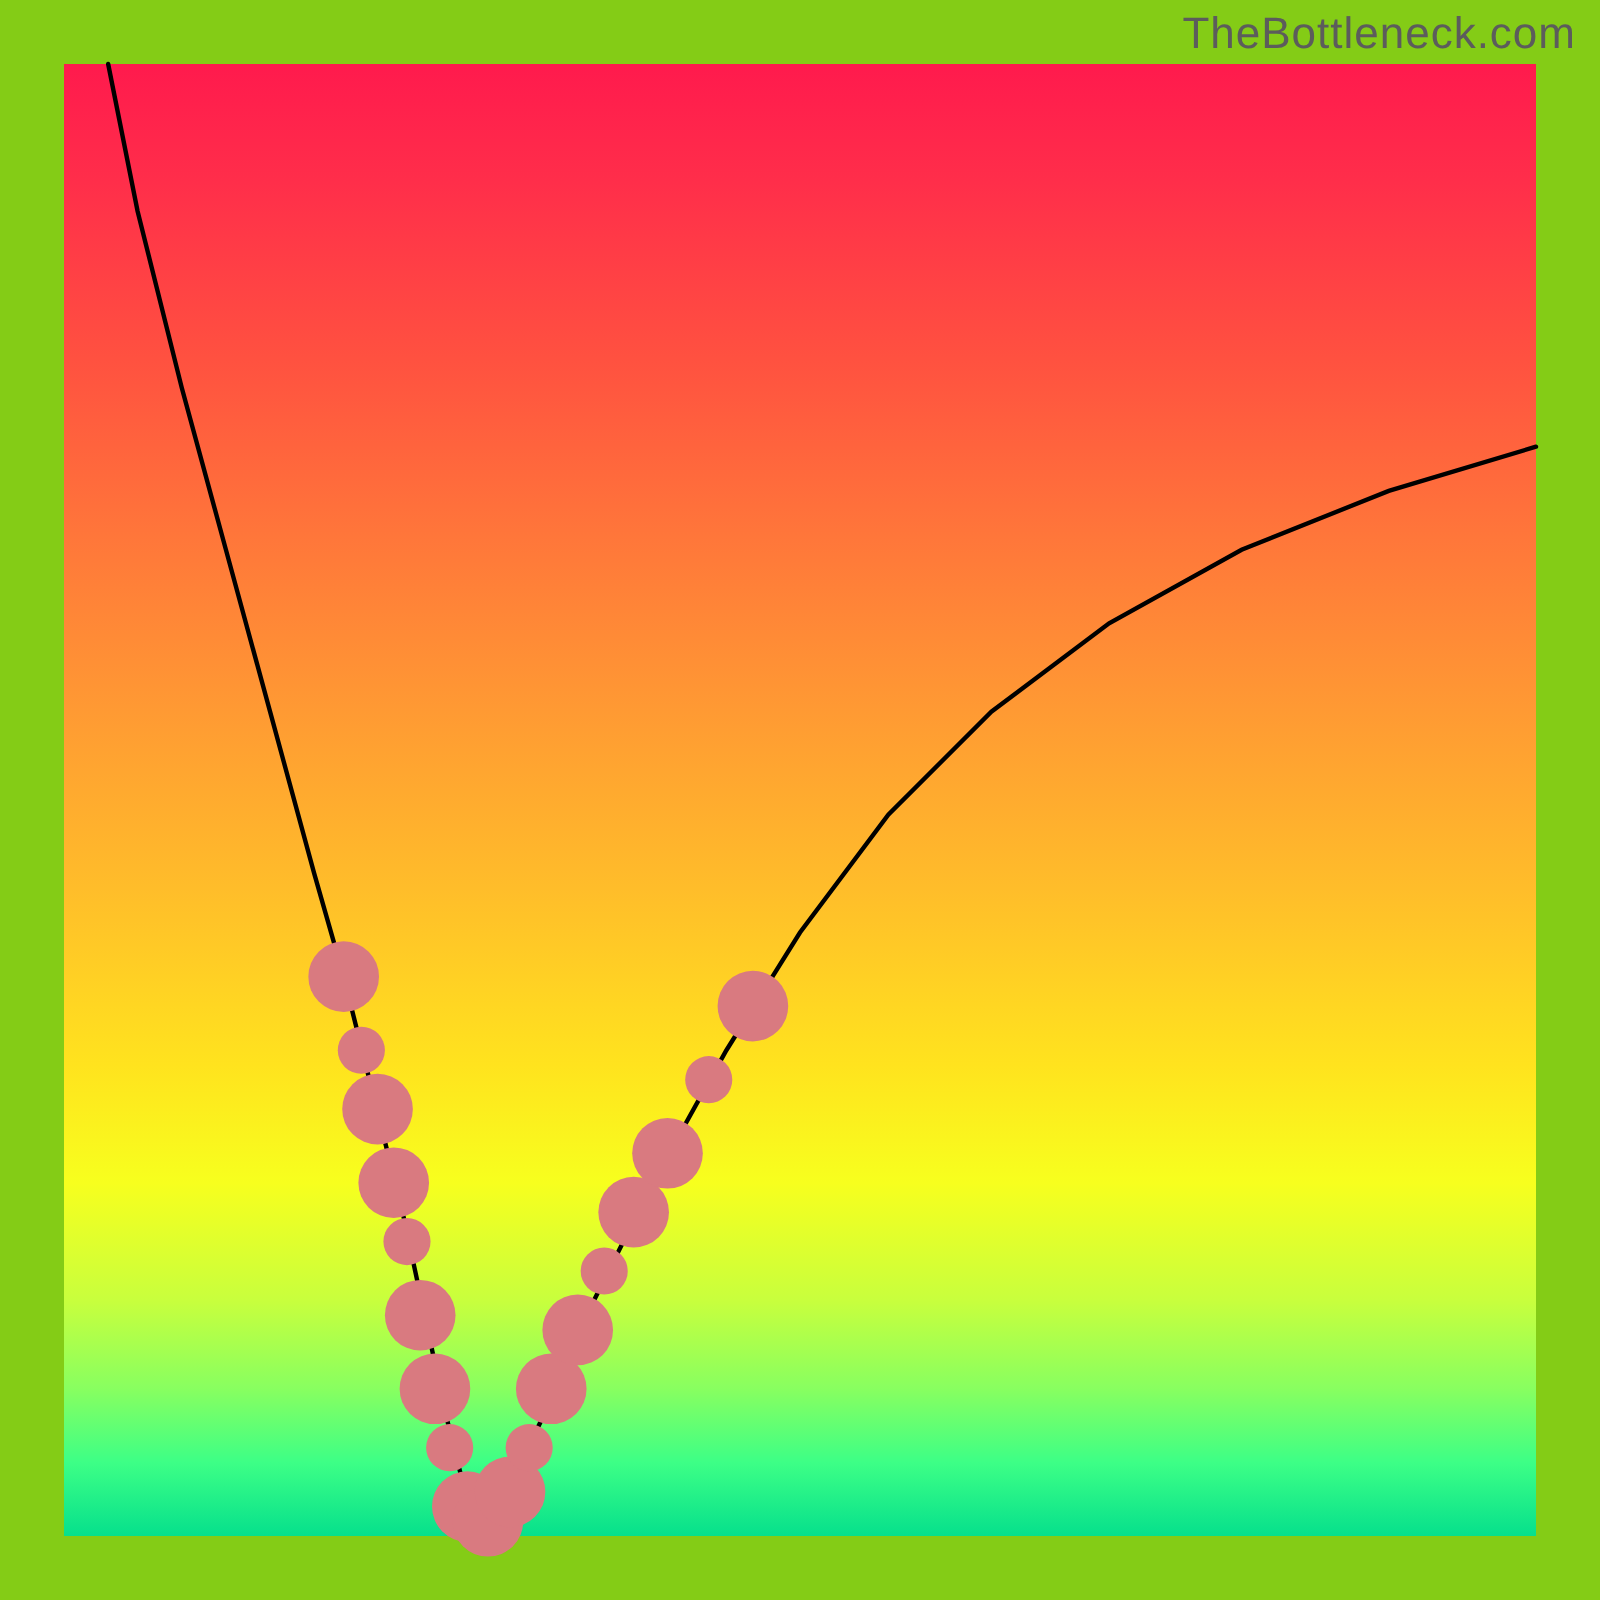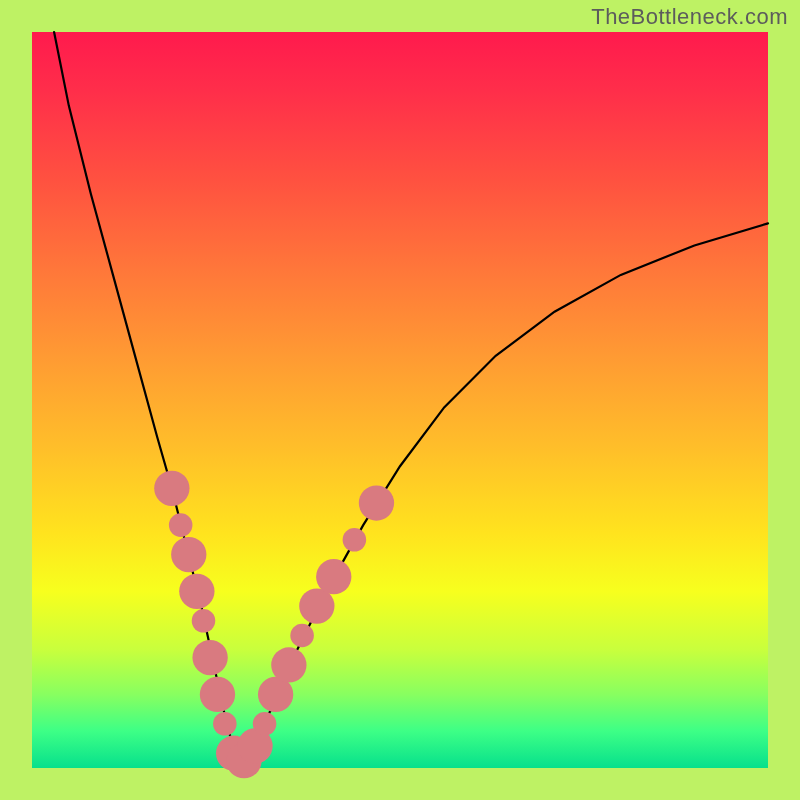--- a/index.html
+++ b/index.html
@@ -7,21 +7,21 @@
     padding: 0;
     width: 800px;
     height: 800px;
     overflow: hidden;
     font-family: Arial, Helvetica, sans-serif;
   }
   .frame {
     position: relative;
     width: 800px;
     height: 800px;
-    background: #bef264;
+    background: #84cc16;
   }
   .watermark {
     position: absolute;
     top: 4px;
     right: 12px;
     color: #5c5c5c;
     font-size: 22px;
     letter-spacing: 0.5px;
     z-index: 10;
   }

